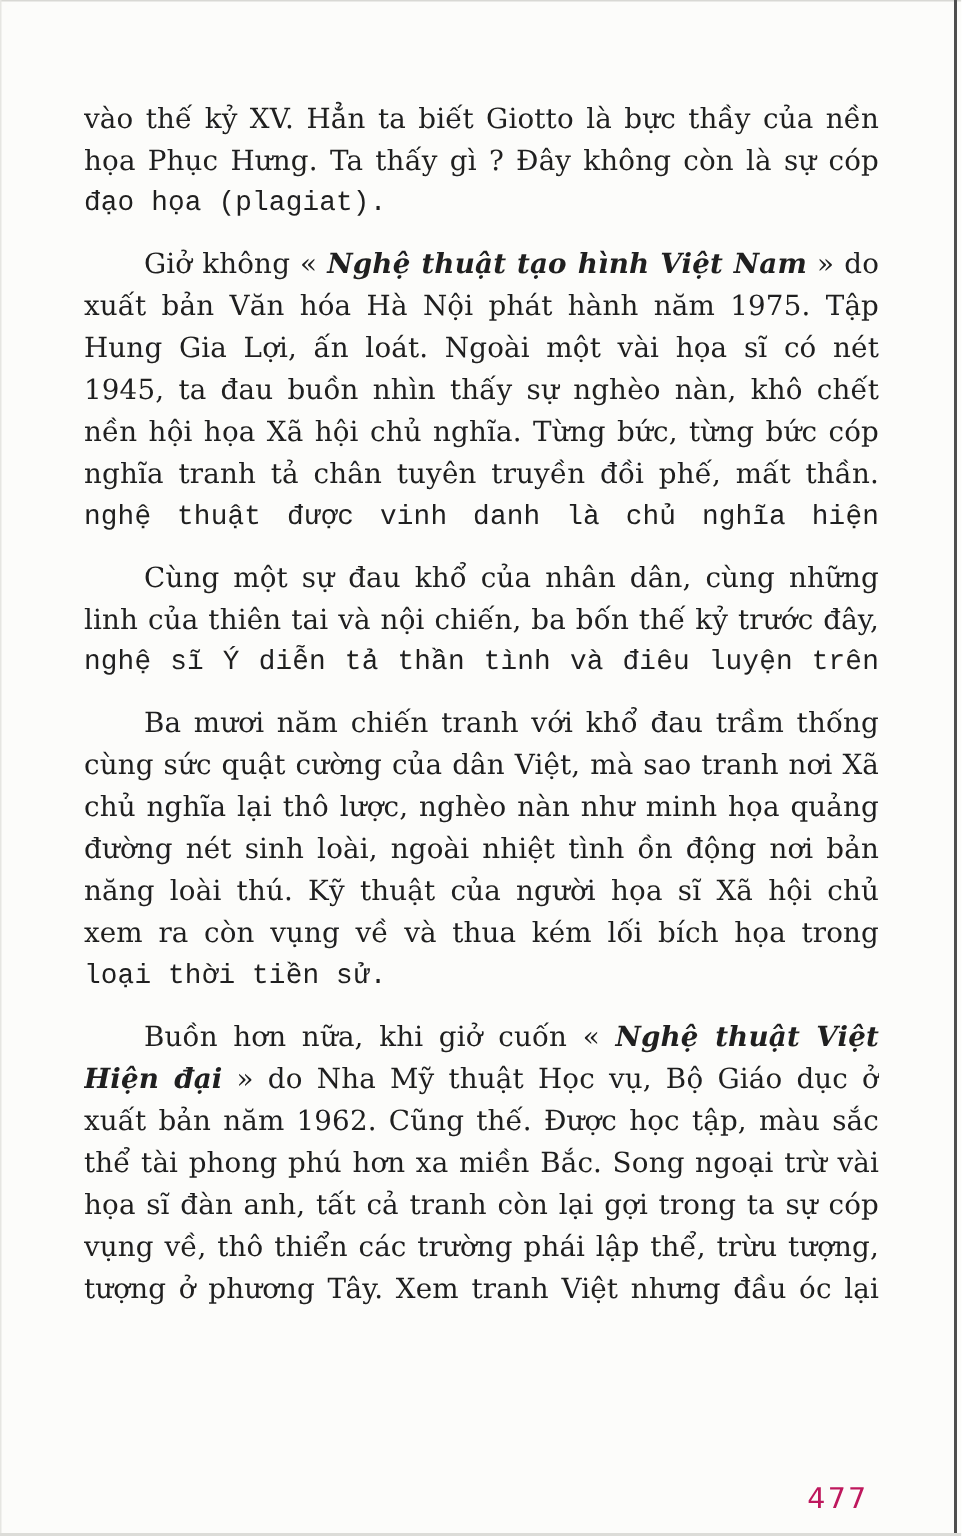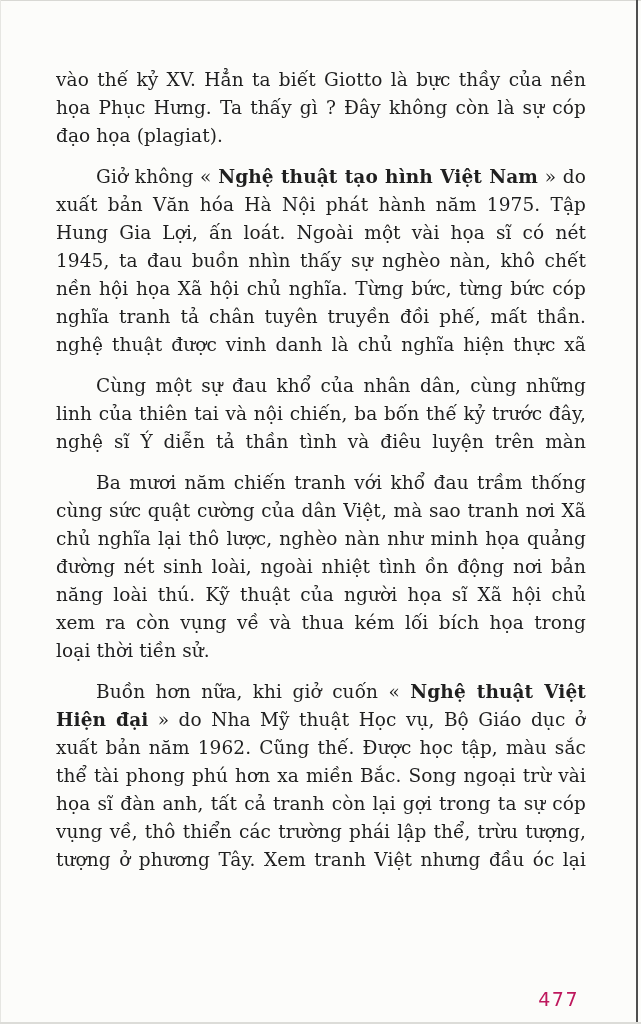--- a/index.html
+++ b/index.html
@@ -26,23 +26,23 @@
   .paragraph + .paragraph { margin-top: 13px; }
   .line {
     height: 28px;
     line-height: 28px;
     font-size: 18.5px;
     text-align: justify;
     text-align-last: justify;
     overflow: hidden;
     letter-spacing: 0.1px;
   }
-  .line.last { text-align-last: left; }
+  .line.last { text-align-last: left; font-family: Liberation Mono, monospace; }
   .line.indent { text-indent: 40px; }
-  .seg.title { font-weight: bold; }
+  .seg.title { font-weight: bold; font-style: italic; }
 
   .page-number {
     position: absolute;
     top: 988px;
     right: 62px;
     font-size: 19px;
     font-family: "DejaVu Sans", "Liberation Sans", sans-serif;
     letter-spacing: 1.5px;
     color: #be185d;
   }

